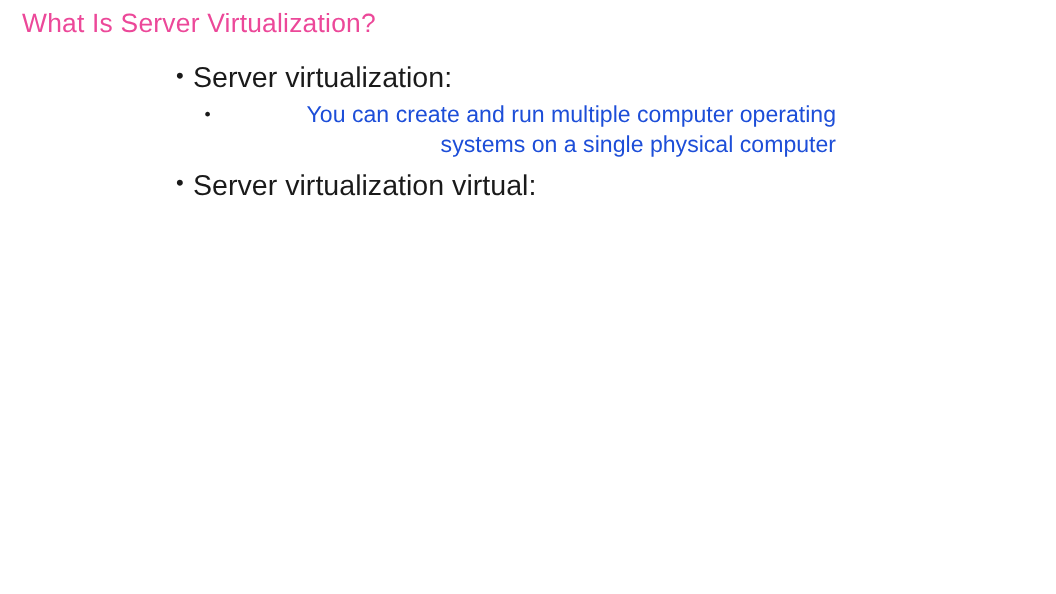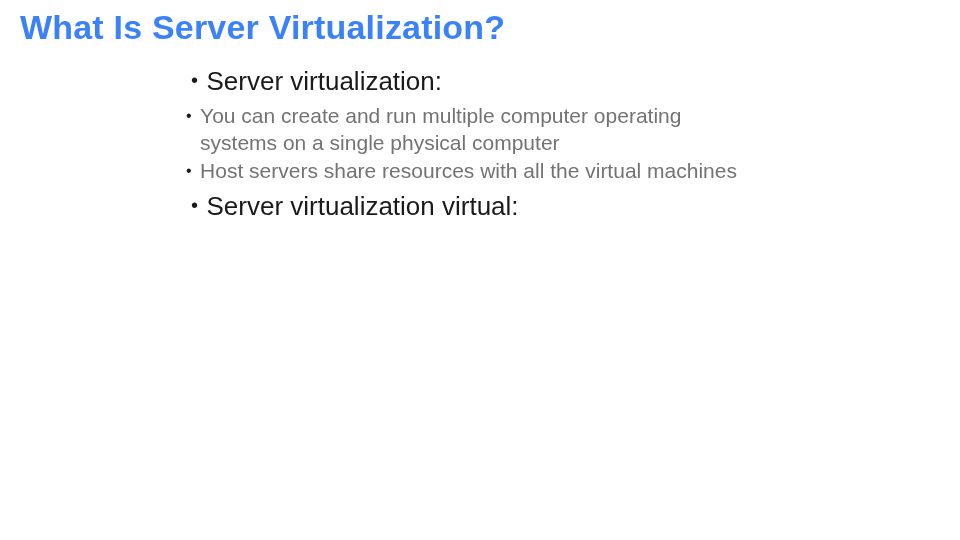--- a/index.html
+++ b/index.html
@@ -10,32 +10,31 @@
     body {
       width: 960px;
       height: 540px;
       background: #ffffff;
       font-family: "Segoe UI Light", "Segoe UI", -apple-system, "Helvetica Neue", Arial, sans-serif;
       padding: 8px 20px 20px 20px;
       font-weight: 300;
       overflow: hidden;
     }
     .title {
-      color: #3b82f6;
-      font-size: 34px;
-      font-weight: 700;
+      color: #ec4899;
+      font-size: 24px;
+      font-weight: 400;
       margin-bottom: 18px;
       letter-spacing: 0.2px;
     }
     .content {
       padding-left: 140px;
     }
     .top-item {
       margin-bottom: 4px;
-      margin-left: 31px;
     }
     .top-text {
       color: #1a1a1a;
       font-size: 26px;
       font-weight: 300;
       line-height: 1.3;
     }
     .bullet-top {
       color: #1a1a1a;
       font-size: 20px;
@@ -46,27 +45,28 @@
     }
     .sub-list {
       padding-left: 26px;
       margin-top: 2px;
       margin-bottom: 6px;
     }
     .sub-item {
       margin-bottom: 1px;
     }
     .sub-text {
-      color: #737373;
+      color: #1d4ed8;
       font-size: 21px;
       font-weight: 300;
       line-height: 1.28;
       display: inline-block;
       vertical-align: top;
       max-width: 560px;
+      text-align: right;
     }
     .bullet-sub {
       color: #1a1a1a;
       font-size: 16px;
       display: inline-block;
       vertical-align: top;
       padding-top: 4px;
       margin-right: 4px;
     }
   </style>
@@ -79,24 +79,20 @@
 
   <div class="top-item">
     <span class="bullet-top">•</span>
     <span class="top-text">Server virtualization:</span>
   </div>
   <div class="sub-list">
     <div class="sub-item">
       <span class="bullet-sub">•</span>
       <span class="sub-text">You can create and run multiple computer operating systems on a single physical computer</span>
     </div>
-    <div class="sub-item">
-      <span class="bullet-sub">•</span>
-      <span class="sub-text">Host servers share resources with all the virtual machines</span>
-    </div>
   </div>
 
 
   <div class="top-item">
     <span class="bullet-top">•</span>
     <span class="top-text">Server virtualization virtual:</span>
   </div>
 
 </div>
 

